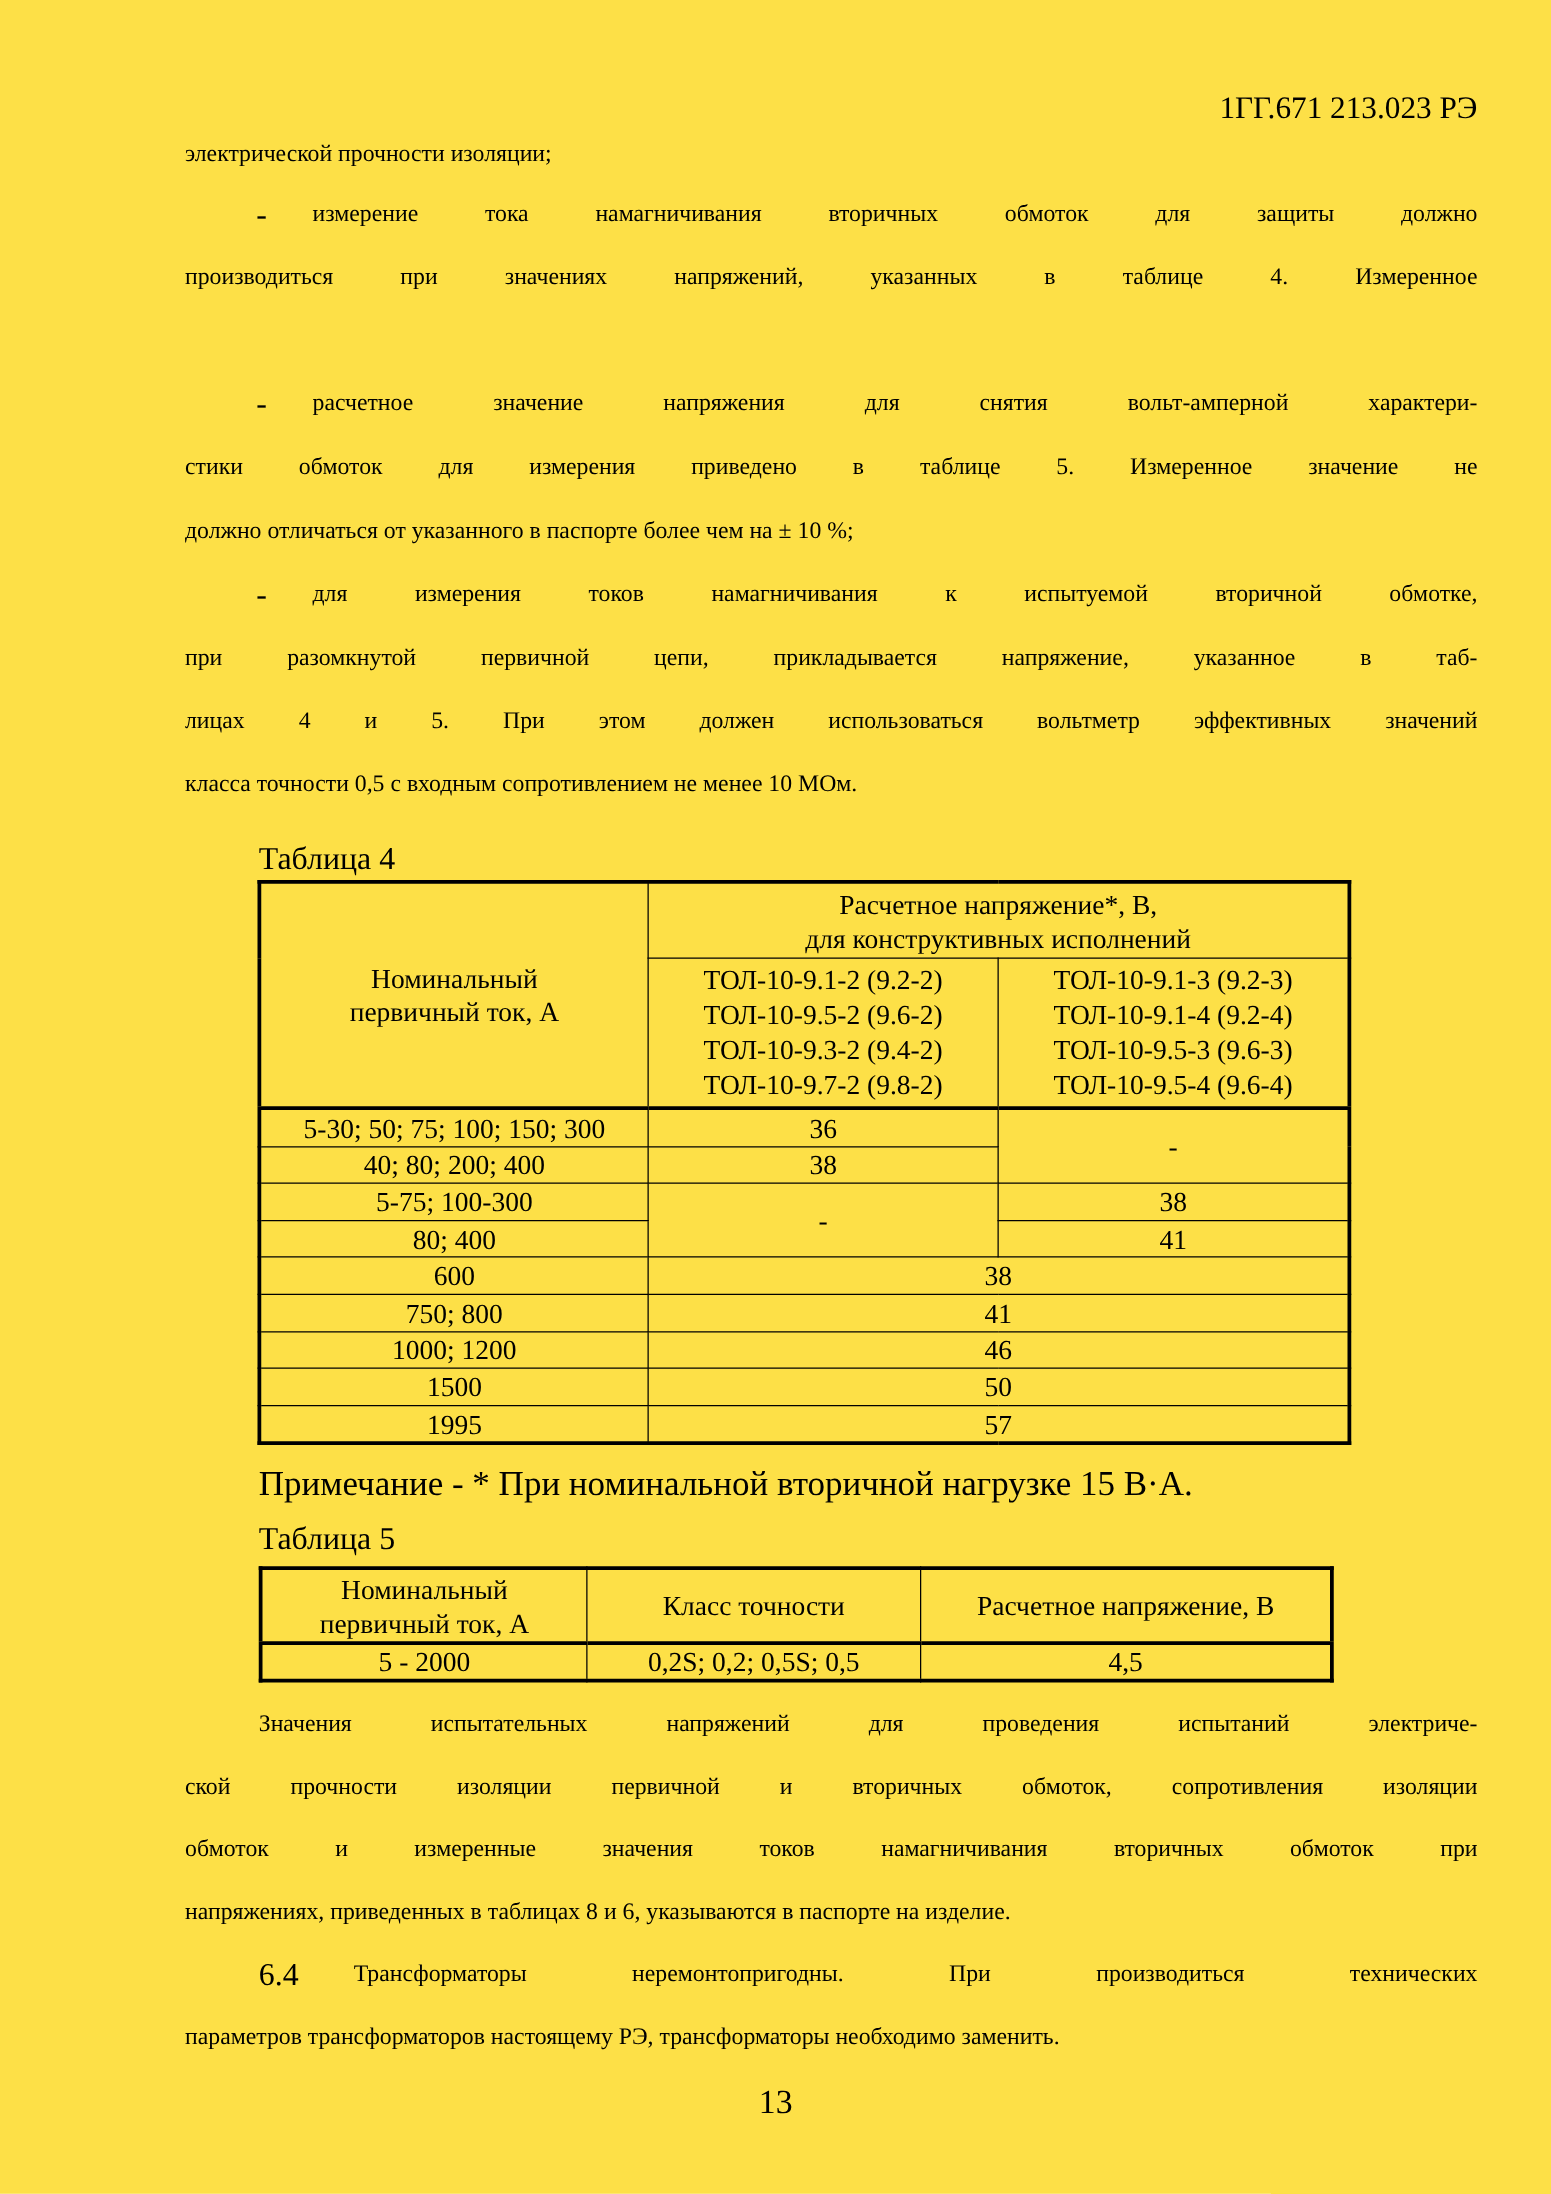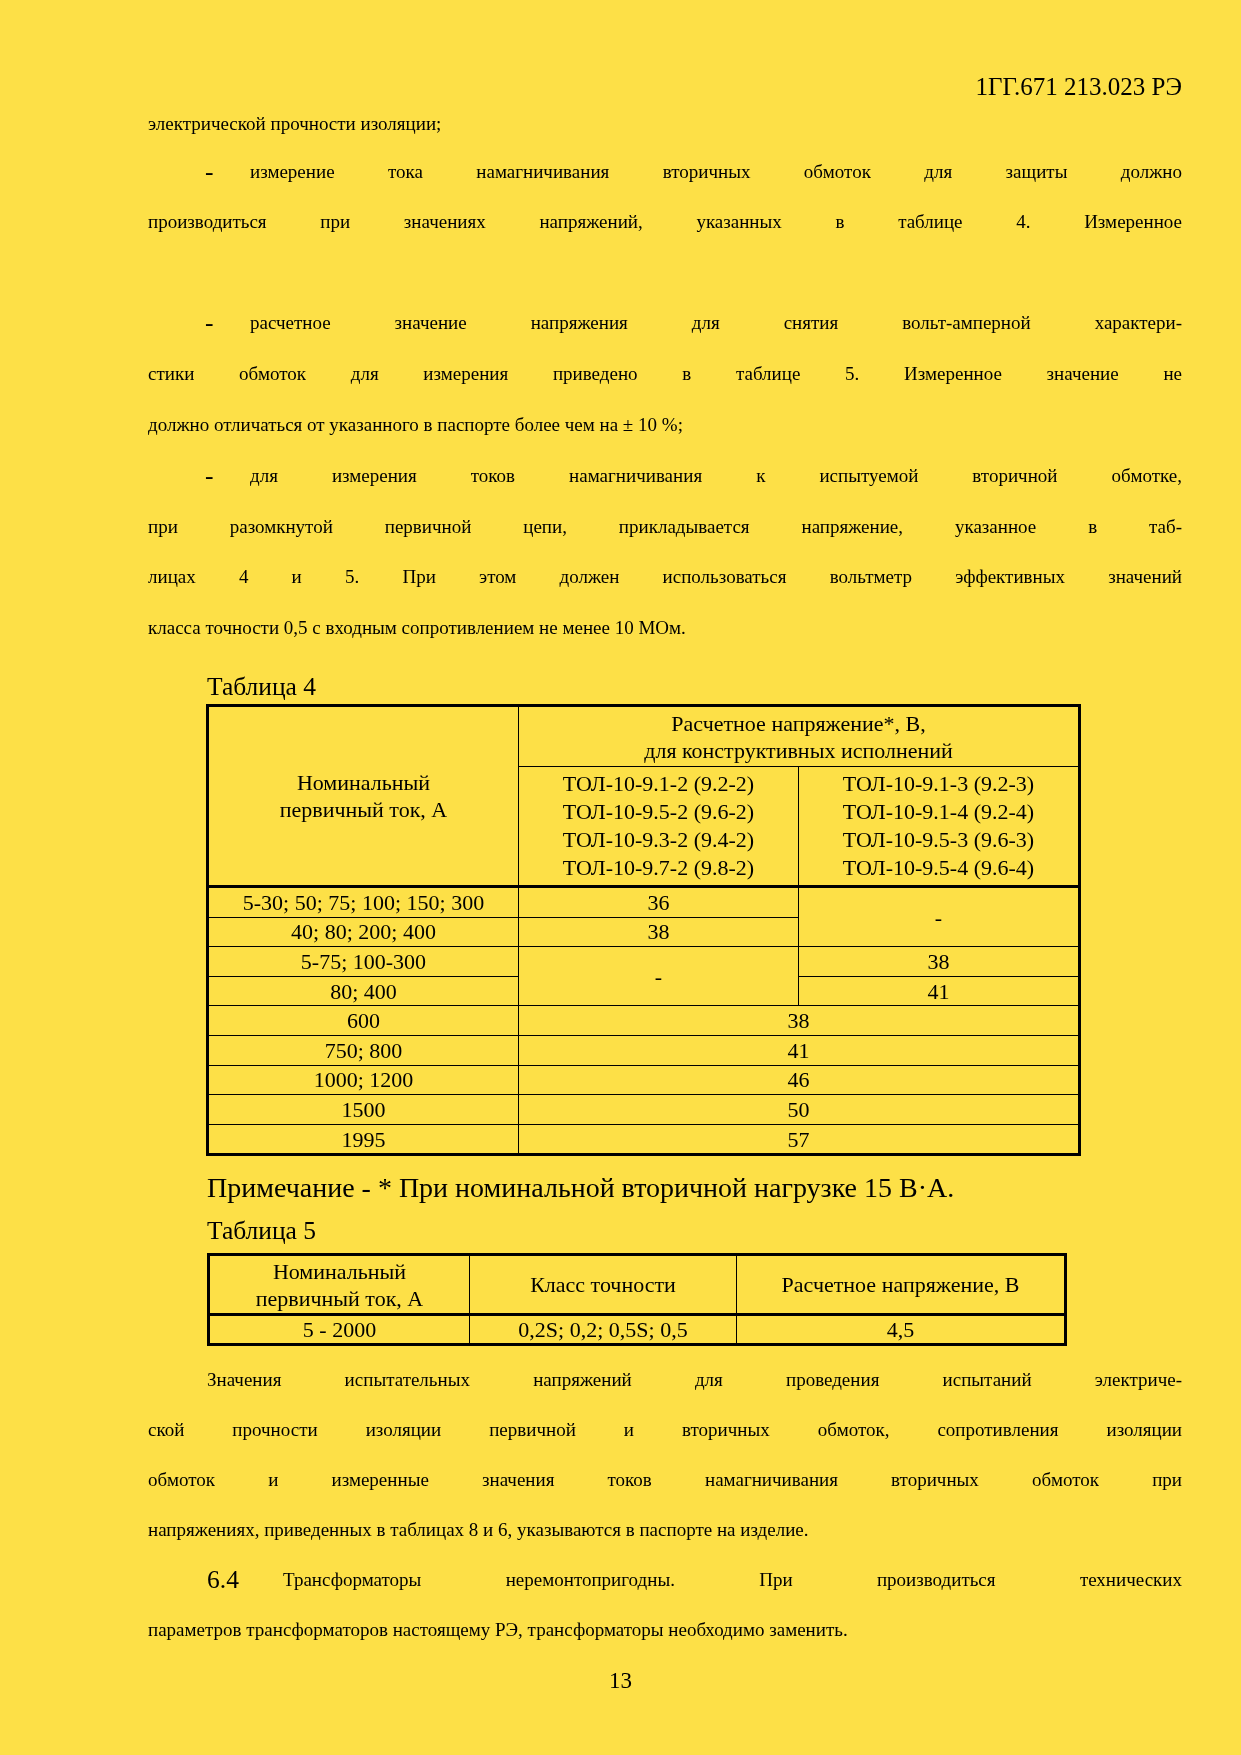--- a/index.html
+++ b/index.html
@@ -6,21 +6,21 @@
   body { width: 1241px; height: 1755px; position: relative; overflow: hidden;
          font-family: "Liberation Serif", "DejaVu Serif", serif; color: #000; }
   .page { position: absolute; left: 0; top: 0; width: 1241px; height: 1755px; background: #fde047; }
   .doc-code { position: absolute; right: 59px; top: 70px; font-size: 25px; line-height: 34px; white-space: nowrap; }
   .line { position: absolute; left: 148px; width: 1034px; font-size: 19px; line-height: 34px;
           white-space: nowrap; }
   .just { text-align: justify; text-align-last: justify; }
   .bullet { position: absolute; font-size: 25.5px; line-height: 34px; }
   .caption { position: absolute; left: 207px; font-size: 25.5px; line-height: 34px; white-space: nowrap; }
   .note { position: absolute; left: 207px; font-size: 28px; line-height: 30px; white-space: nowrap; text-align: right; }
-  .pagenum { position: absolute; left: 0; width: 1241px; text-align: center; top: 1664px; font-size: 23px; line-height: 34px; }
+  .pagenum { position: absolute; left: 0; width: 1241px; text-align: center; top: 1664px; font-size: 27px; line-height: 34px; }
 
   table { position: absolute; border-collapse: collapse; table-layout: fixed; }
   td { border: 1.5px solid #000; text-align: center; vertical-align: middle; padding: 0;
        font-size: 22px; line-height: 27px; }
   #t4 { left: 206px; top: 704px; width: 872px; border: 3px solid #000; }
   #t4 td.thick-b { border-bottom: 3px solid #000; }
   #t5 { left: 207px; top: 1253px; width: 857px; border: 3px solid #000; }
   #t5 .hdr td { border-bottom: 3px solid #000; }
   .r30 td { height: 28.6px; }
   .models { line-height: 28px; }

